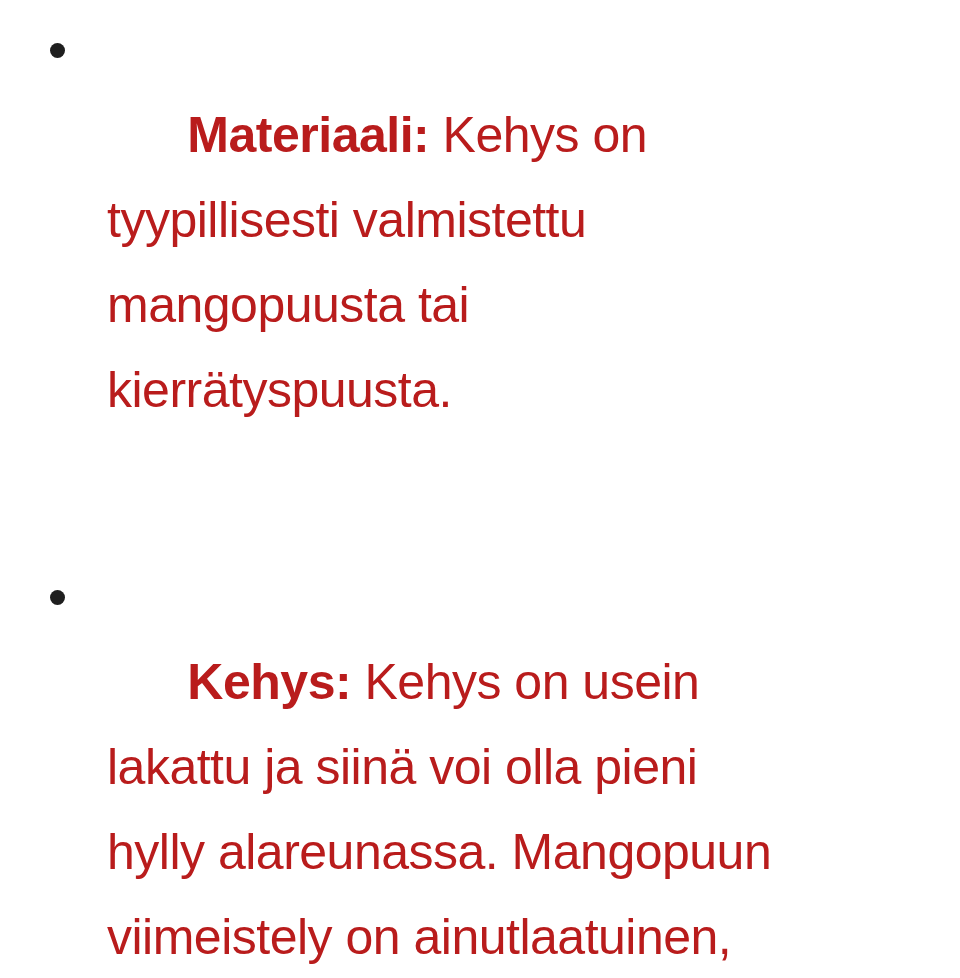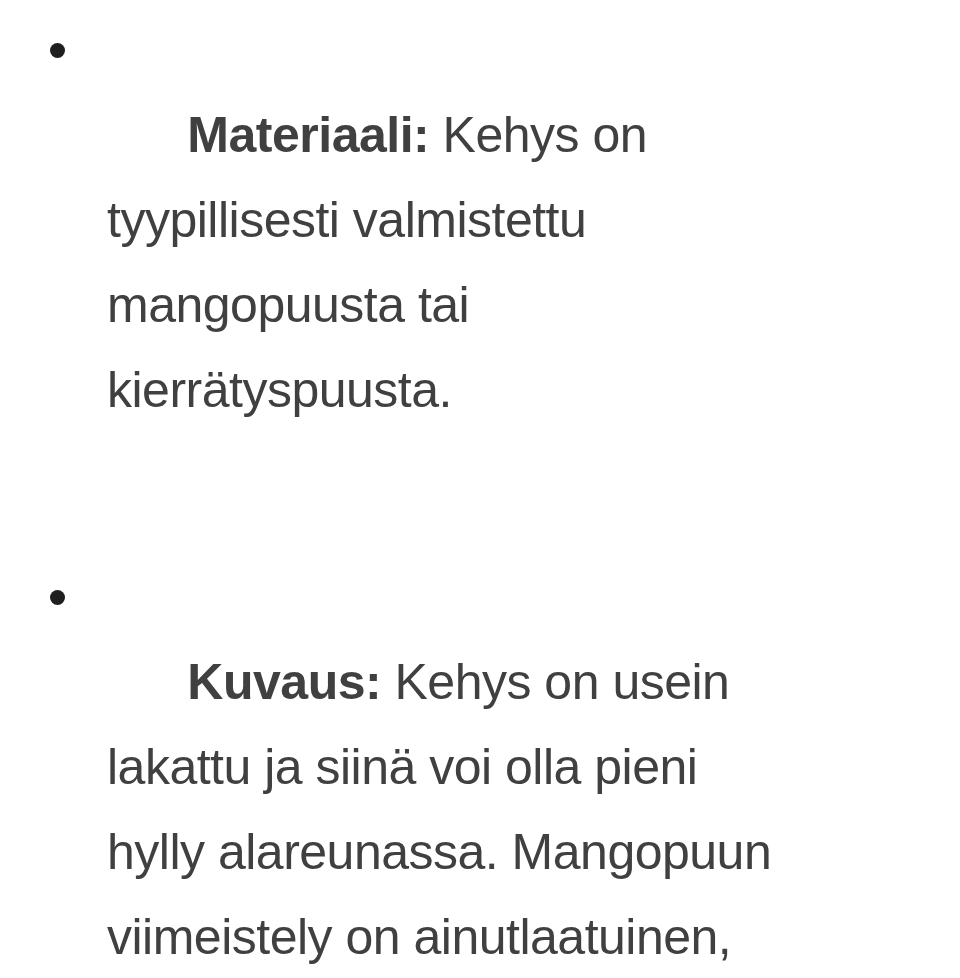--- a/index.html
+++ b/index.html
@@ -20,21 +20,21 @@
     list-style: none;
     margin: 0;
     padding: 8px 40px 0 107px;
   }
   ul.bullet-list > li {
     position: relative;
     font-size: 50px;
     line-height: 85px;
     letter-spacing: -0.5px;
     white-space: pre-wrap;
-    color: #404040;
+    color: #b91c1c;
   }
   ul.bullet-list > li + li {
     margin-top: 37px;
   }
   .bullet {
     position: absolute;
     left: -57px;
     top: 35px;
     width: 15px;
     height: 15px;
@@ -52,21 +52,21 @@
   <ul class="bullet-list">
 
     <li>
       <span class="bullet"></span><span class="term">Materiaali:</span><span> Kehys on
 tyypillisesti valmistettu
 mangopuusta tai
 kierrätyspuusta.</span>
     </li>
 
     <li>
-      <span class="bullet"></span><span class="term">Kuvaus:</span><span> Kehys on usein
+      <span class="bullet"></span><span class="term">Kehys:</span><span> Kehys on usein
 lakattu ja siinä voi olla pieni
 hylly alareunassa. Mangopuun
 viimeistely on ainutlaatuinen,
 värit vaihtelevat
 kullanruskeasta
 tummanruskeaan.</span>
     </li>
 
   </ul>
 </div>

